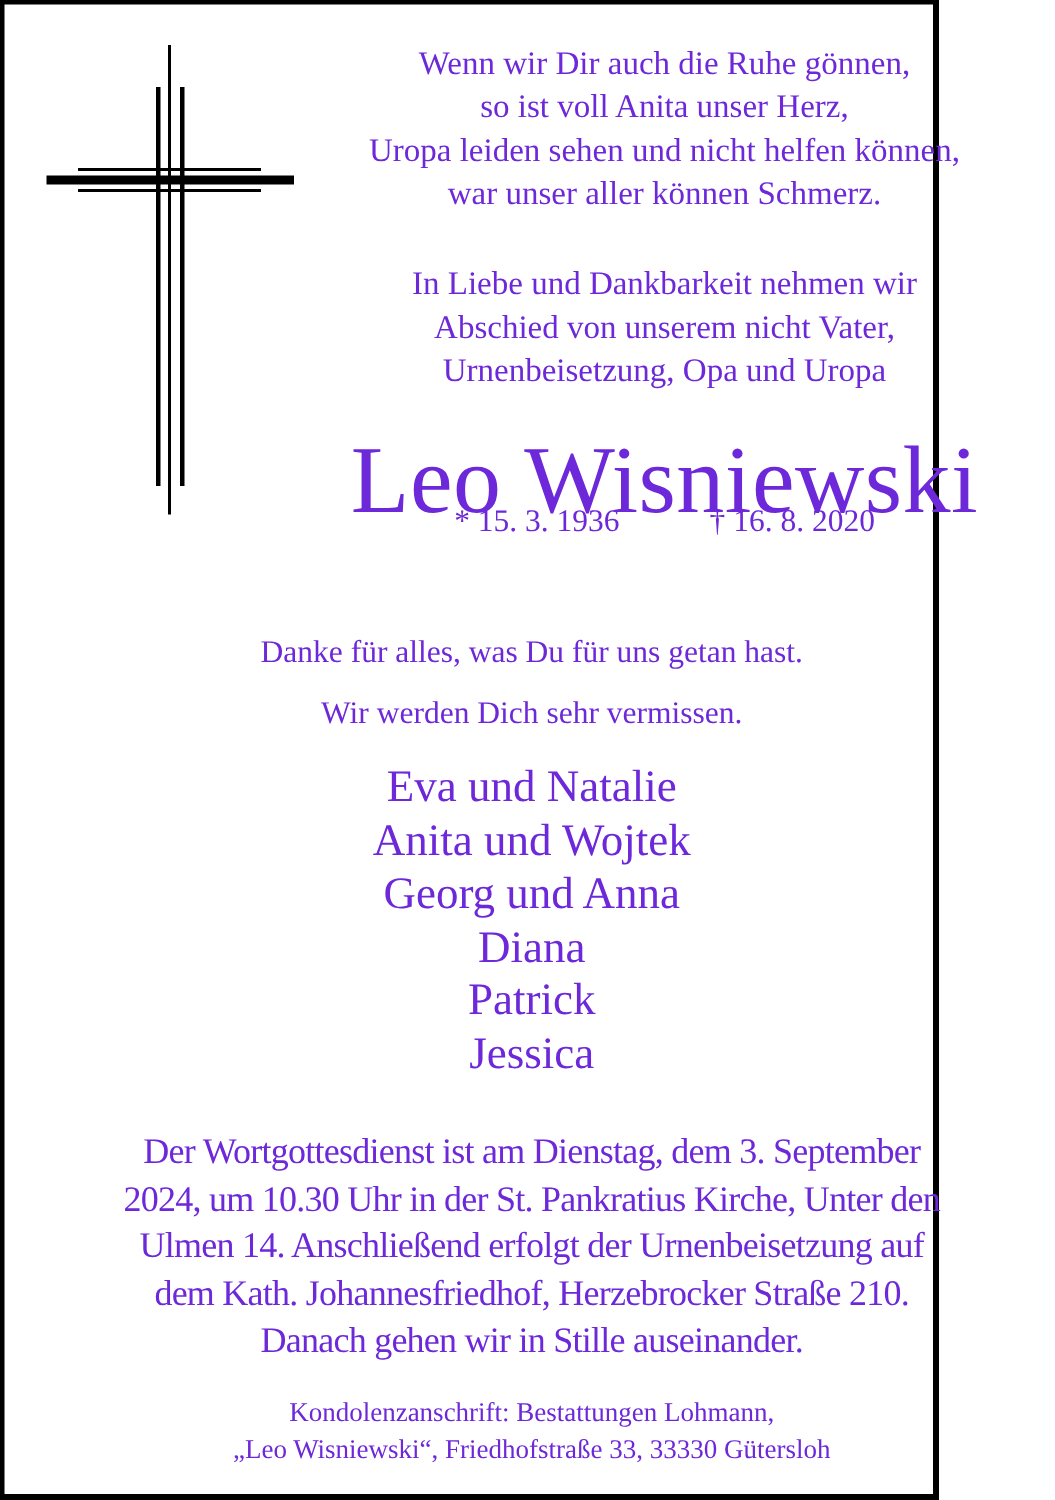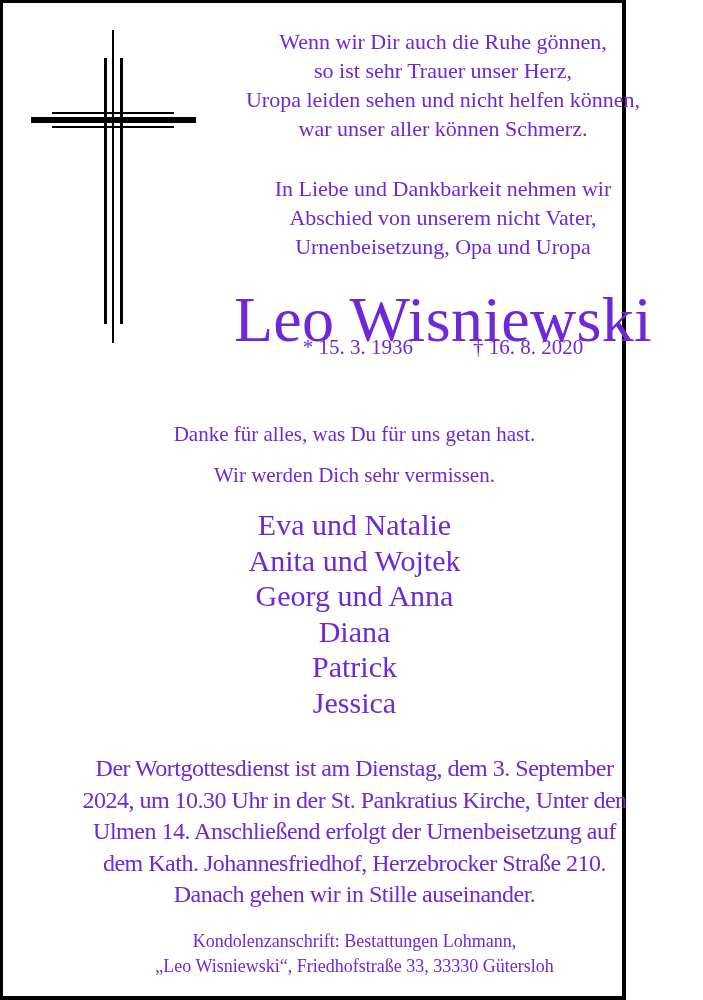--- a/index.html
+++ b/index.html
@@ -46,21 +46,21 @@
     <div style="left:117px; top:55px; width:3px; height:266px;"></div>
 
     <div style="left:28px; top:114px; width:165px; height:6px;"></div>
 
     <div style="left:49px; top:109px; width:122px; height:2px;"></div>
     <div style="left:49px; top:123px; width:122px; height:2px;"></div>
   </div>
 
   <div class="verse" style="top:24px;">
     <div class="line" style="top:0px;">Wenn wir Dir auch die Ruhe gönnen,</div>
-    <div class="line" style="top:29px;">so ist sehr Trauer unser Herz,</div>
+    <div class="line" style="top:29px;">so ist voll Anita unser Herz,</div>
     <div class="line" style="top:58px;">Uropa leiden sehen und nicht helfen können,</div>
     <div class="line" style="top:87px;">war unser aller können Schmerz.</div>
   </div>
 
   <div class="verse" style="top:171px;">
     <div class="line" style="top:0px;">In Liebe und Dankbarkeit nehmen wir</div>
     <div class="line" style="top:29px;">Abschied von unserem nicht Vater,</div>
     <div class="line" style="top:58px;">Urnenbeisetzung, Opa und Uropa</div>
   </div>
 

